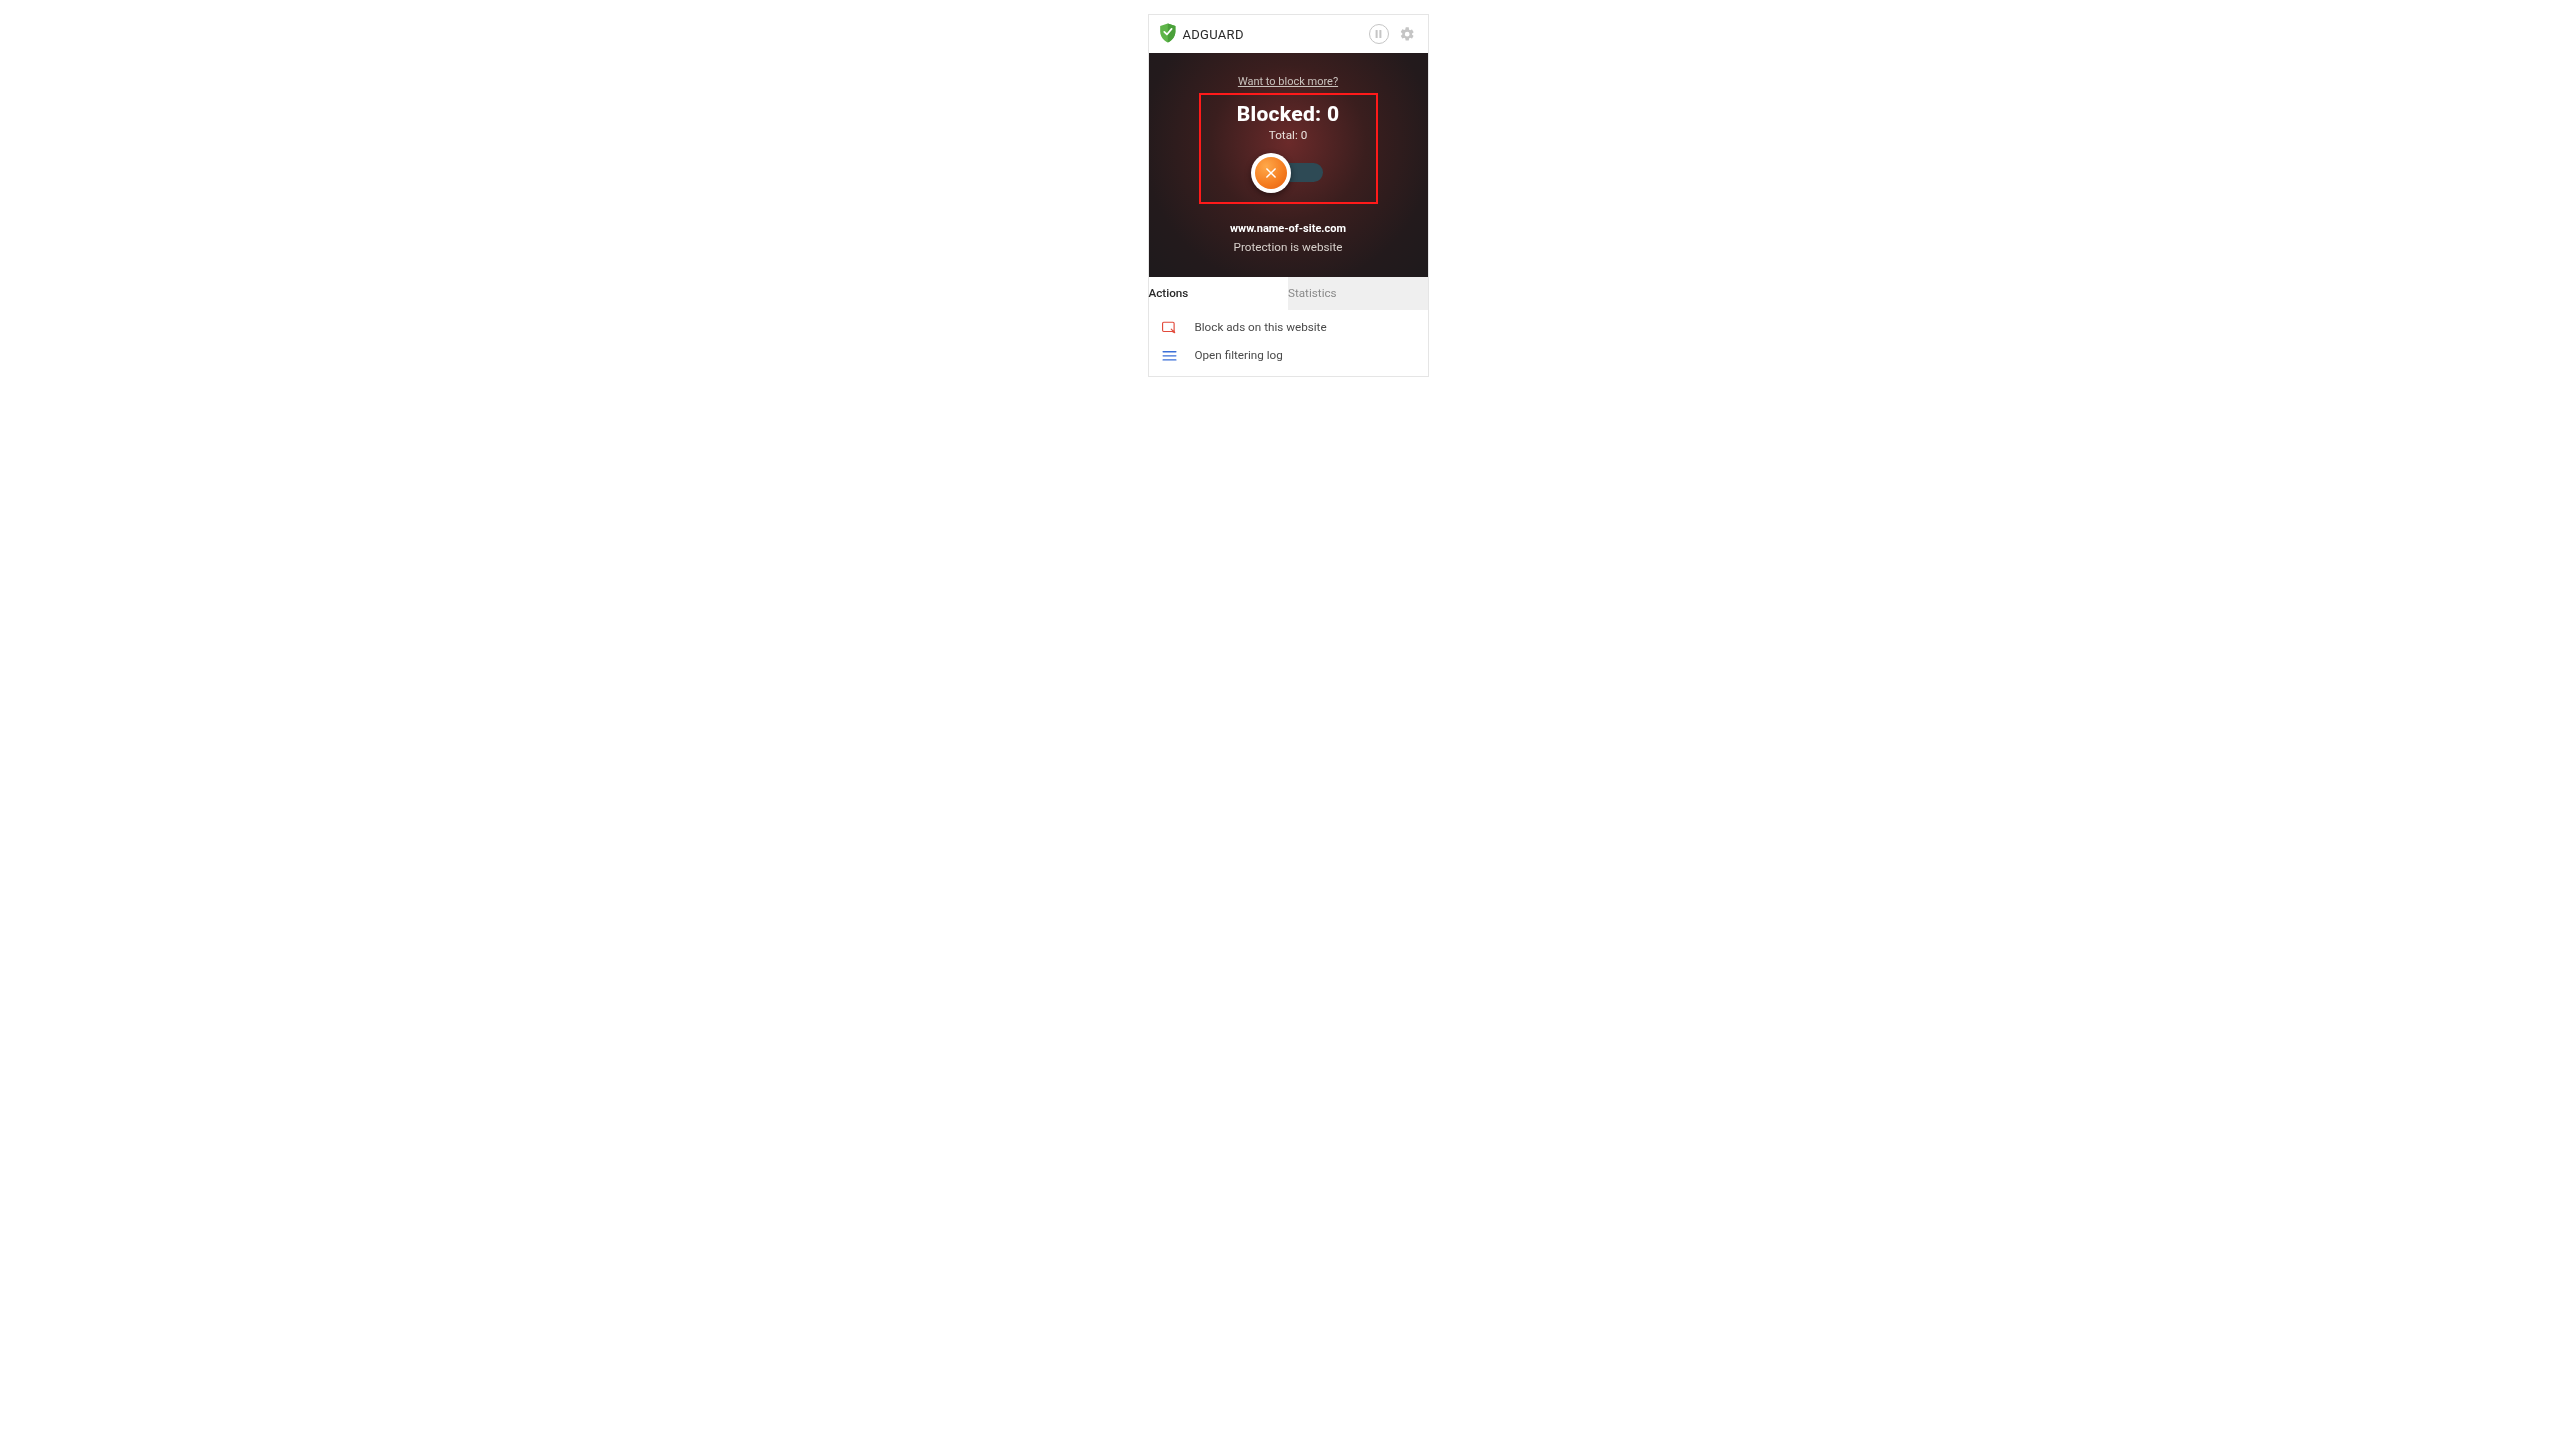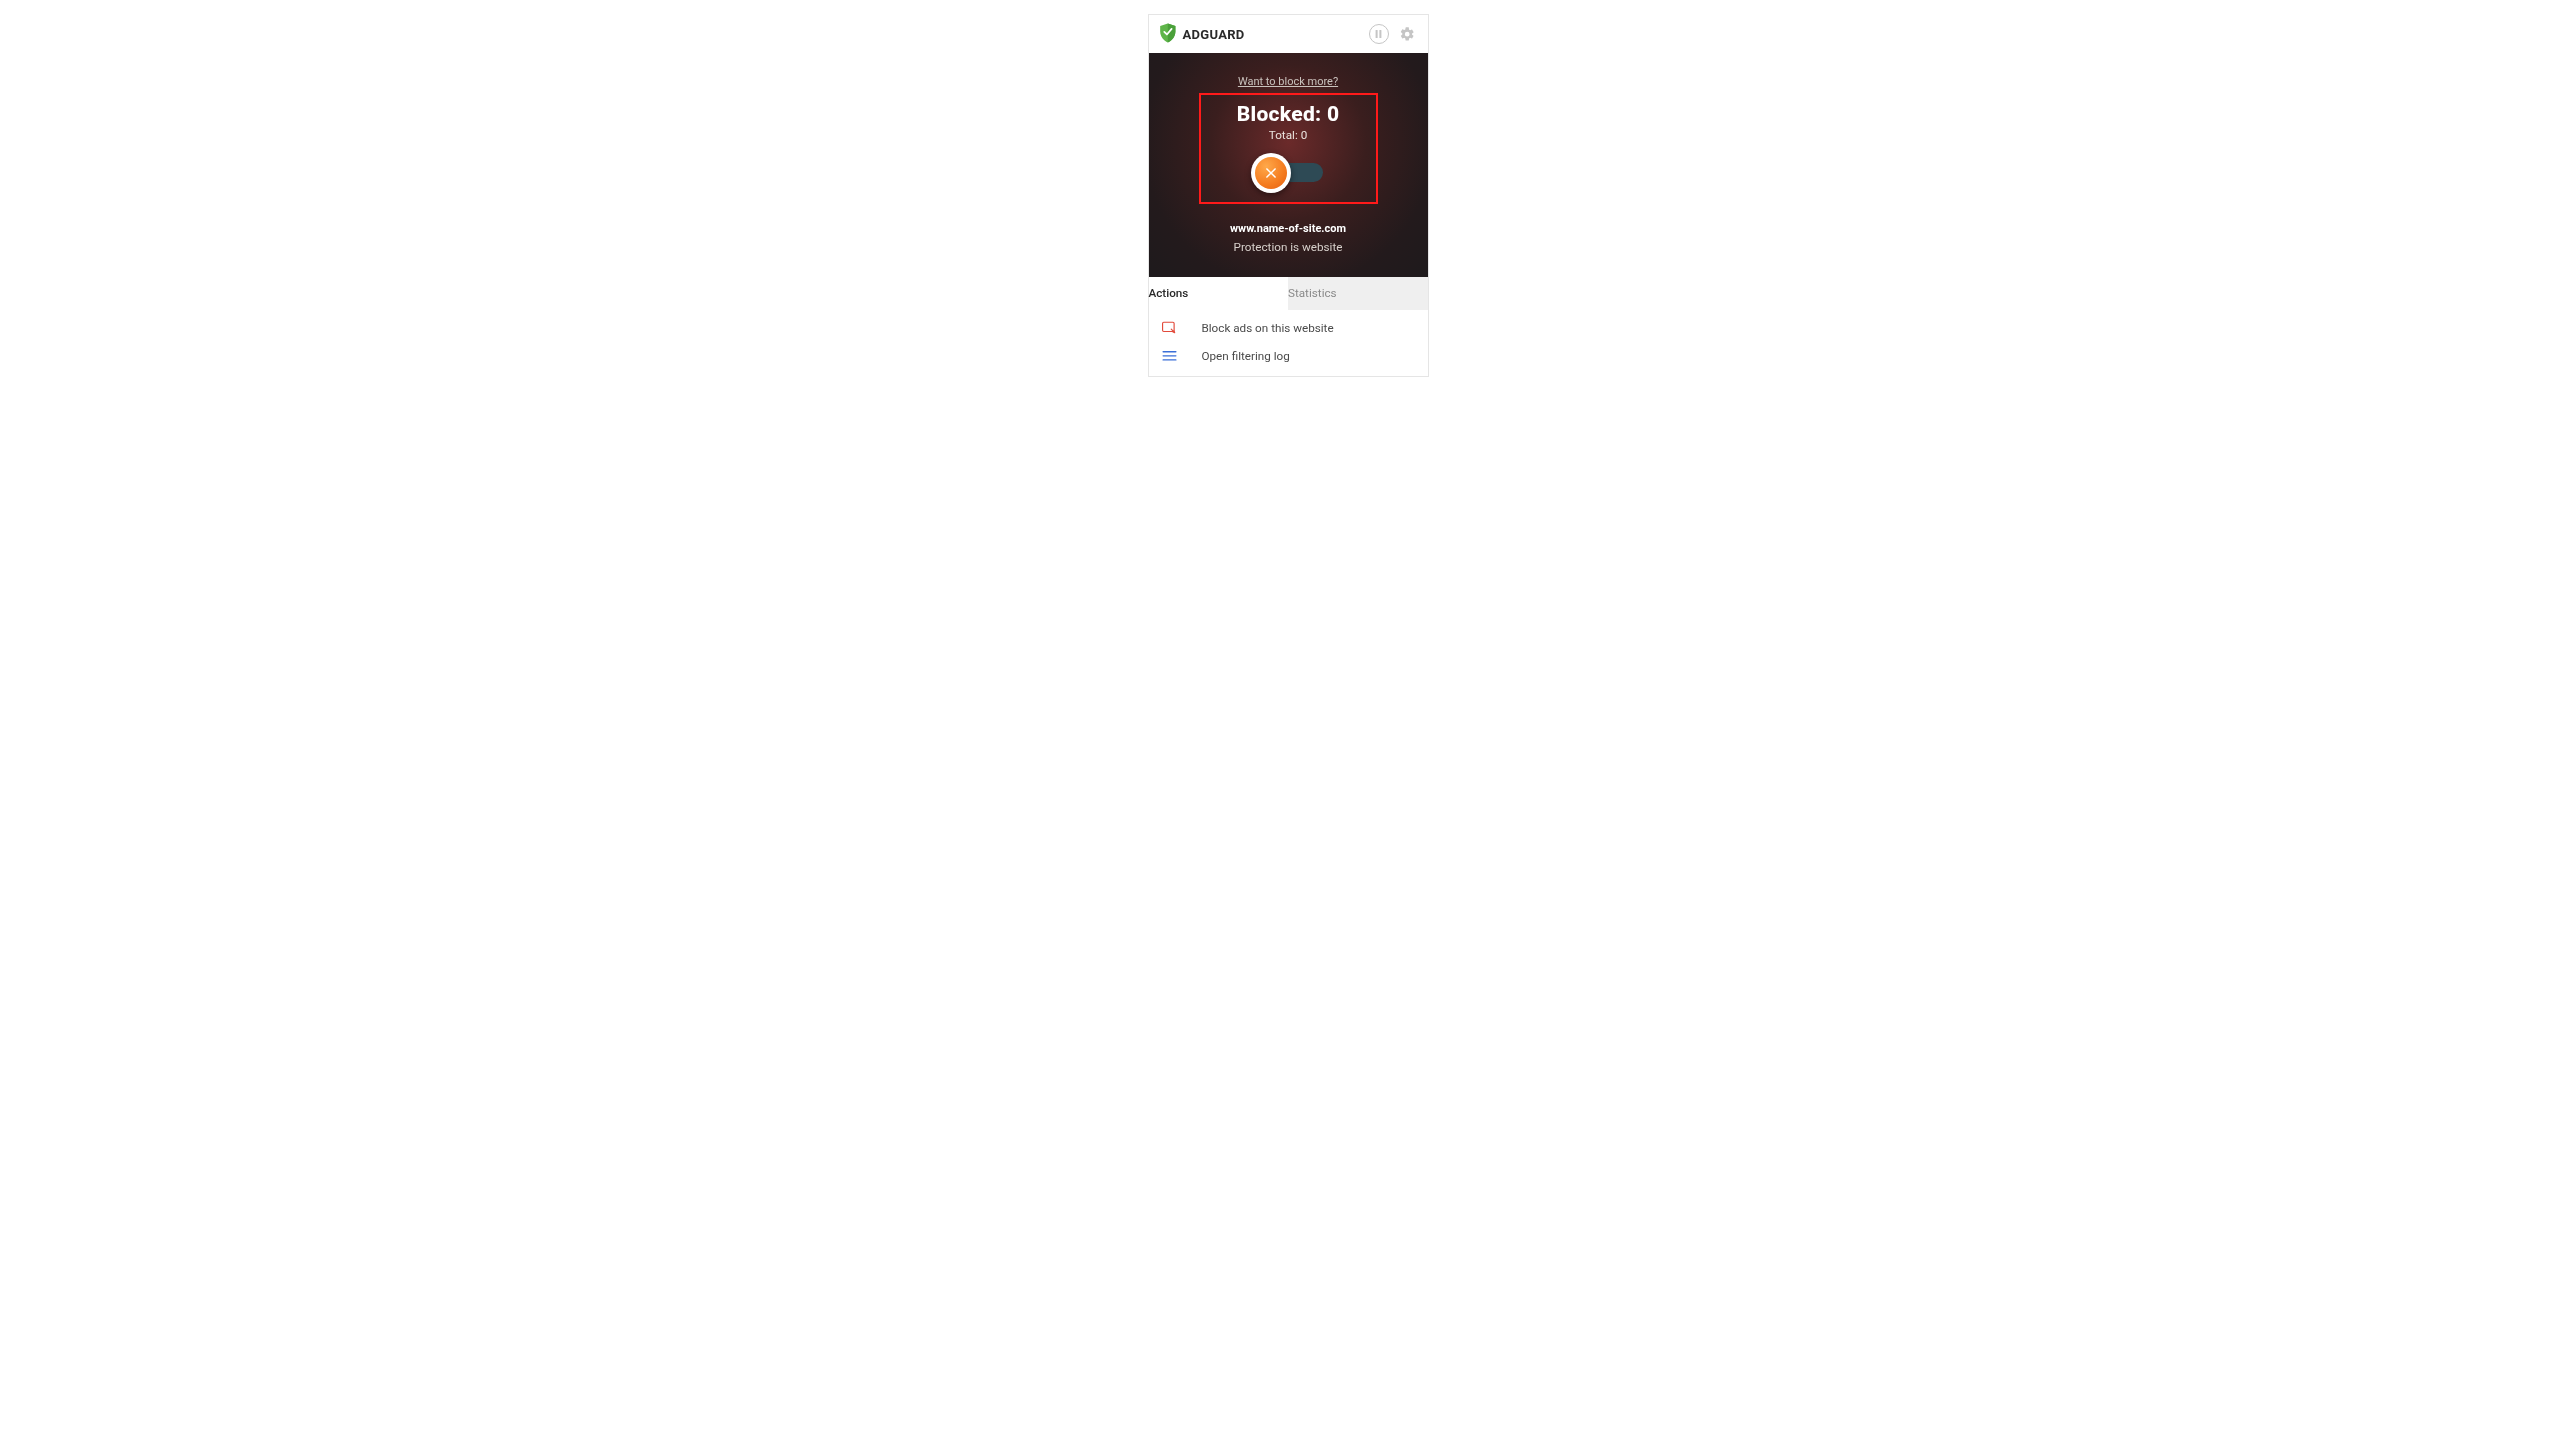--- a/index.html
+++ b/index.html
@@ -27,21 +27,21 @@
     gap: 5.9px;
     background: #ffffff;
   }
   .brand {
     display: flex;
     align-items: center;
     gap: 5.9px;
     flex: 1;
   }
   .brand-name {
-    font-weight: 700;
+    font-weight: 400;
     font-size: 13px;
     letter-spacing: 0.3px;
     color: #2a2a2a;
   }
   .header-icons {
     display: flex;
     align-items: center;
     gap: 8.2px;
   }
   .icon-btn {
@@ -167,22 +167,22 @@
   }
   
   .actions {
     padding: 10.5px 13px 13px 13px;
     display: flex;
     flex-direction: column;
     gap: 13px;
   }
   .action-row {
     display: flex;
-    align-items: center;
-    gap: 25px;
+    align-items: flex-start;
+    gap: 18px;
     cursor: pointer;
   }
   .action-icon {
     width: 15px;
     height: 15px;
     display: flex;
     align-items: center;
     justify-content: center;
     flex-shrink: 0;
   }

